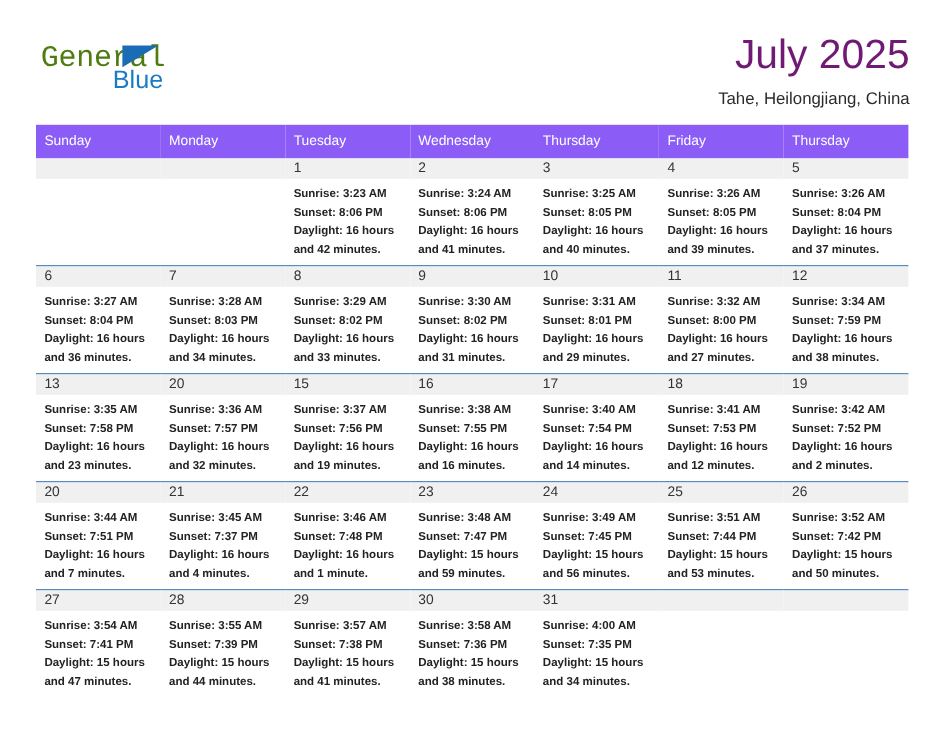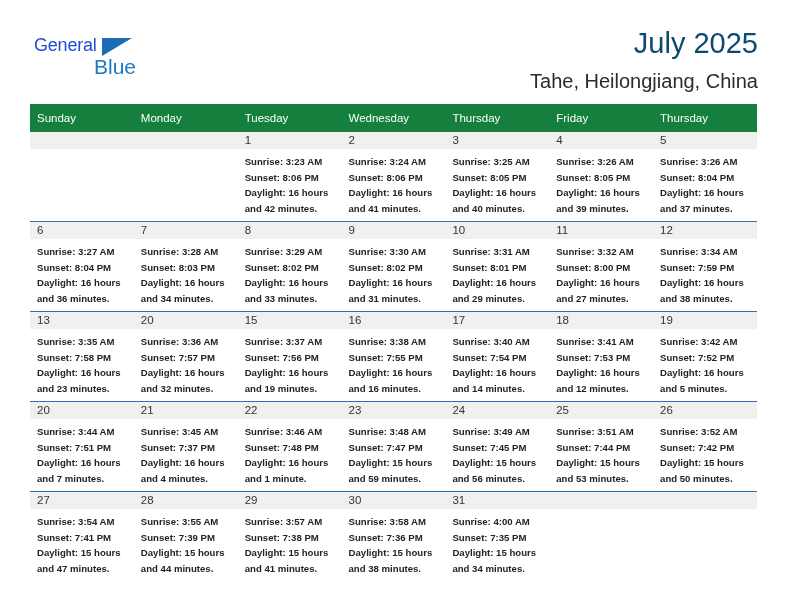--- a/index.html
+++ b/index.html
@@ -33,24 +33,24 @@
     position: absolute;
     left: 4px;
     top: 8px;
     width: 200px;
     height: 52px;
   }
   .brand-general {
     position: absolute;
     left: 0;
     top: 0;
-    font-size: 18px;
+    font-size: 25px;
     letter-spacing: -0.2px;
-    color: #1d4ed8;
-    font-family: Liberation Sans, sans-serif;
+    color: #4d7c0f;
+    font-family: Liberation Mono, monospace;
     line-height: 1;
   }
   .brand-tri {
     position: absolute;
     left: 68px;
     top: 2px;
     width: 0;
     height: 0;
     border-left: 30px solid #1a6cb5;
     border-bottom: 18px solid transparent;
@@ -64,44 +64,44 @@
     line-height: 1;
   }
 
   .title-wrap {
     position: absolute;
     right: 0;
     top: 0;
     text-align: right;
   }
   .cal-title {
-    font-size: 29px;
-    color: #0c4a6e;
+    font-size: 34px;
+    color: #701a75;
     line-height: 1.1;
     white-space: nowrap;
   }
   .cal-sub {
     margin-top: 9px;
-    font-size: 20px;
+    font-size: 14px;
     color: #2b2b2b;
     line-height: 1.2;
     white-space: nowrap;
   }
 
   
   .cal {
     position: absolute;
     left: 30px;
     top: 104px;
     width: 727px;
     border-collapse: collapse;
     table-layout: fixed;
   }
   .cal th {
-    background: #15803d;
+    background: #8b5cf6;
     color: #ffffff;
     font-weight: normal;
     font-size: 11.5px;
     text-align: left;
     padding: 5px 0 5px 7px;
     height: 18px;
     line-height: 1.1;
   }
   .cal td {
     vertical-align: top;
@@ -398,21 +398,21 @@
               </div>
             </div>
           </td>
           <td>
             <div class="cell">
               <div class="daynum-band">19</div>
               <div class="cell-body">
                 <div>Sunrise: 3:42 AM</div>
                 <div>Sunset: 7:52 PM</div>
                 <div>Daylight: 16 hours</div>
-                <div>and 5 minutes.</div>
+                <div>and 2 minutes.</div>
               </div>
             </div>
           </td>
         </tr>
         <tr>
           <td>
             <div class="cell">
               <div class="daynum-band">20</div>
               <div class="cell-body">
                 <div>Sunrise: 3:44 AM</div>

